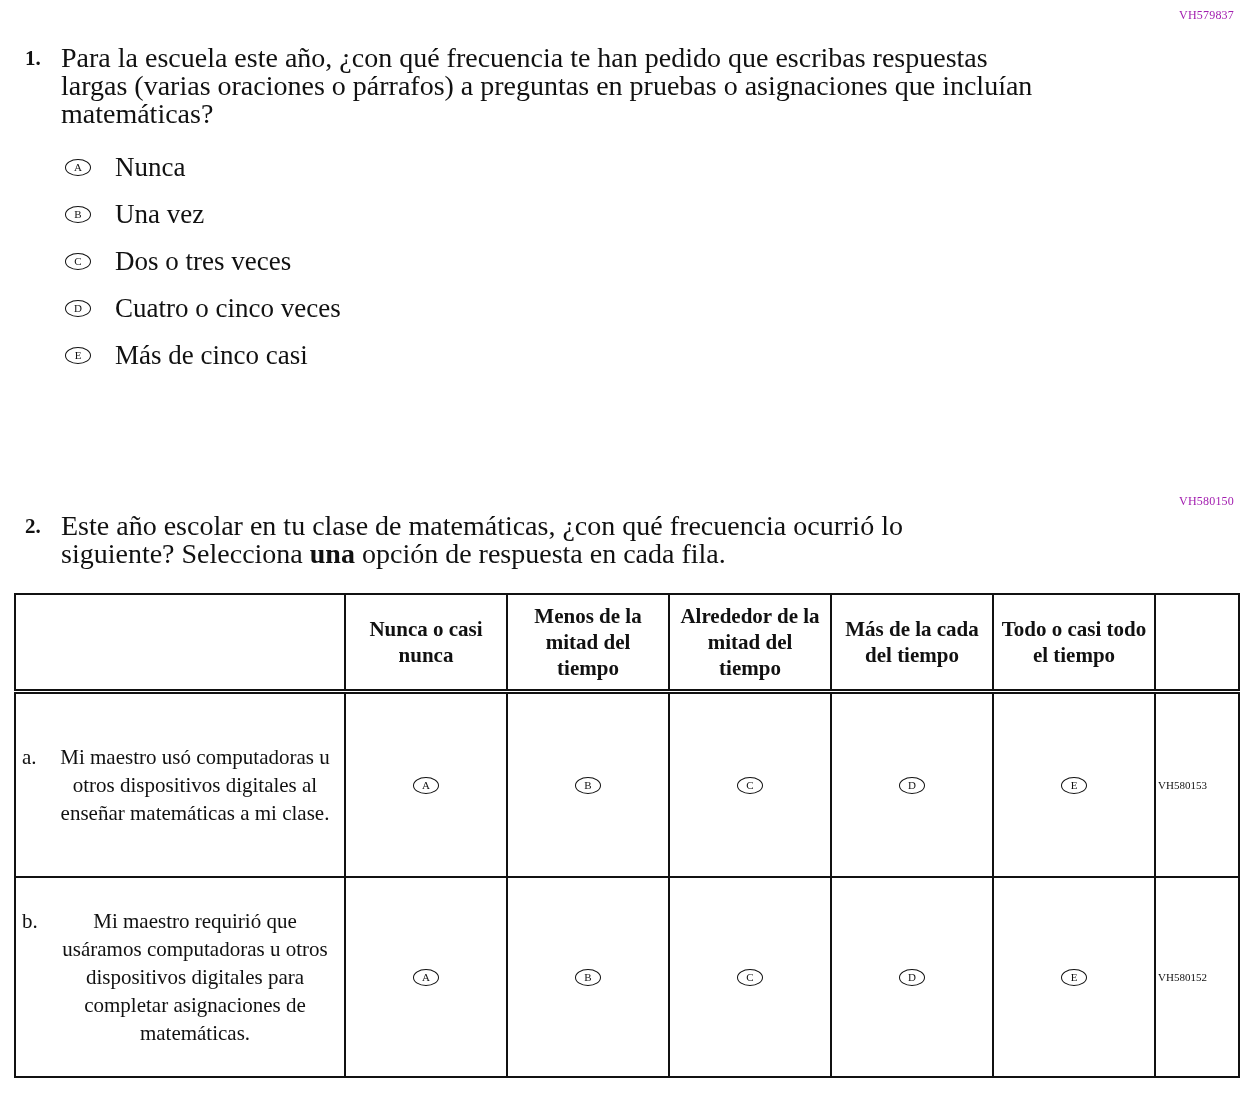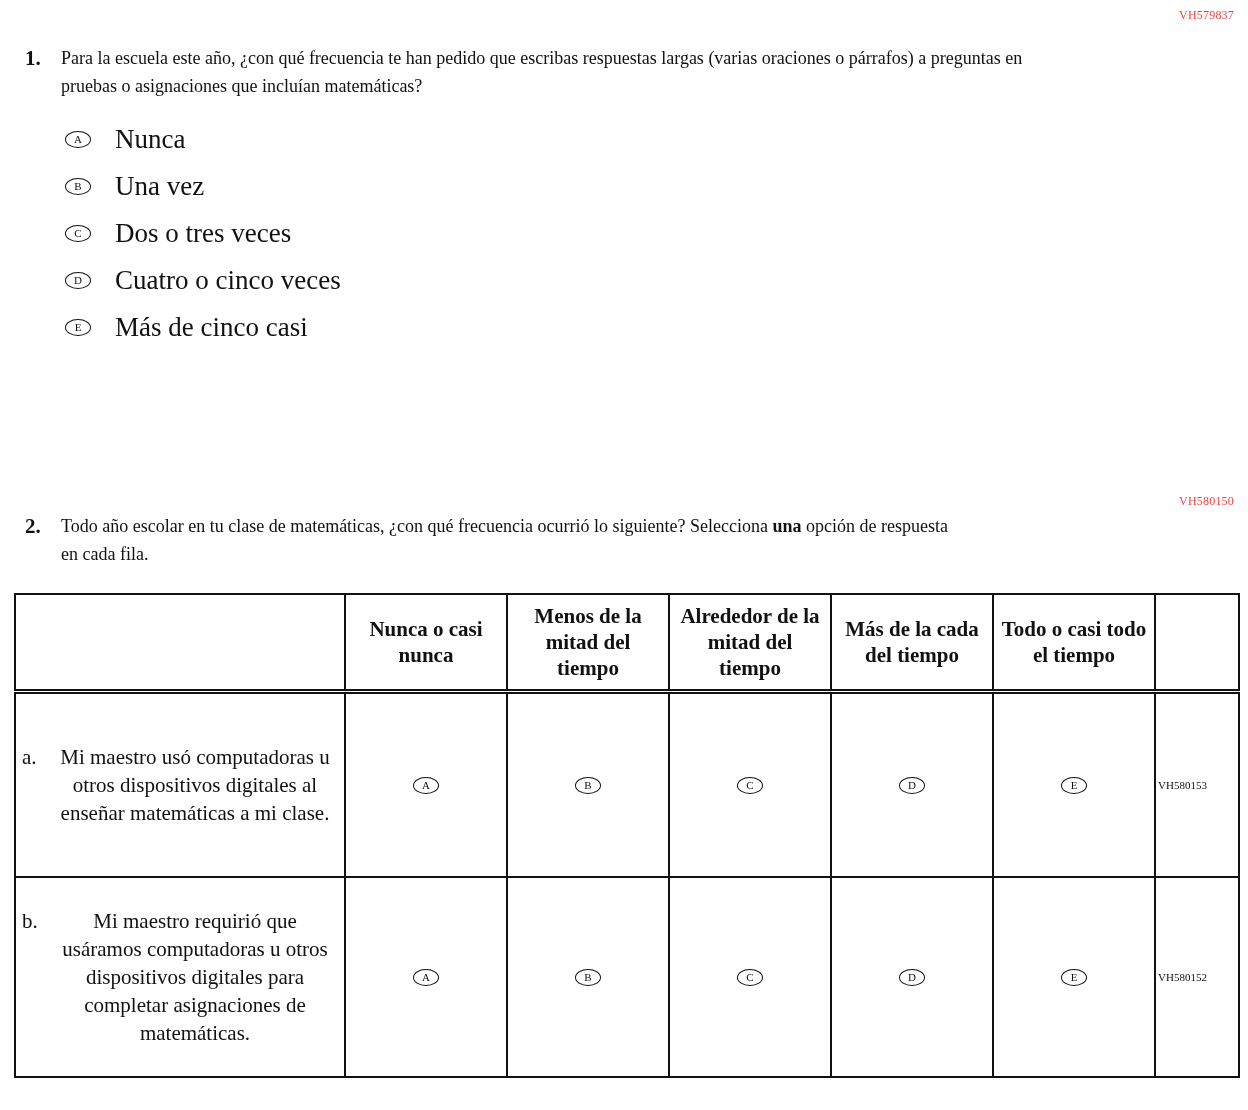--- a/index.html
+++ b/index.html
@@ -9,39 +9,39 @@
     width: 1248px;
     height: 1110px;
     background: #ffffff;
     font-family: "Liberation Serif", "DejaVu Serif", serif;
     color: #111111;
     overflow: hidden;
   }
   .code {
     font-size: 12px;
     letter-spacing: 0.2px;
-    color: #ef4444;
+    color: #a21caf;
   }
   .code-top { position: absolute; top: 8px; right: 14px; }
   .code-q2  { position: absolute; top: 494px; right: 14px; }
 
   
   .question { position: absolute; left: 25px; }
   .q1 { top: 44px; }
   .q2 { top: 512px; }
   .q-row { display: flex; align-items: flex-start; }
   .q-num {
     font-weight: bold;
     font-size: 21px;
     width: 36px;
     flex: 0 0 36px;
     line-height: 28px;
   }
   .q-text {
-    font-size: 18px;
+    font-size: 28px;
     line-height: 28px;
     max-width: 985px;
   }
   .q2 .q-text { max-width: 905px; }
   .bold-inline { font-weight: bold; }
 
   
   .bubble {
     display: inline-flex;
     align-items: center;
@@ -144,21 +144,21 @@
         <span class="opt-label">Más de cinco casi</span>
       </div>
     </div>
   </div>
 
   <div class="code code-q2">VH580150</div>
 
   <div class="question q2">
     <div class="q-row">
       <span class="q-num">2.</span>
-      <div class="q-text"><span>Todo año escolar en tu clase de matemáticas, ¿con qué frecuencia ocurrió lo siguiente? Selecciona </span><span class="bold-inline">una</span><span> opción de respuesta en cada fila.</span></div>
+      <div class="q-text"><span>Este año escolar en tu clase de matemáticas, ¿con qué frecuencia ocurrió lo siguiente? Selecciona </span><span class="bold-inline">una</span><span> opción de respuesta en cada fila.</span></div>
     </div>
   </div>
 
   <table class="grid">
     <colgroup>
       <col style="width:330px">
       <col style="width:162px">
       <col style="width:162px">
       <col style="width:162px">
       <col style="width:162px">

